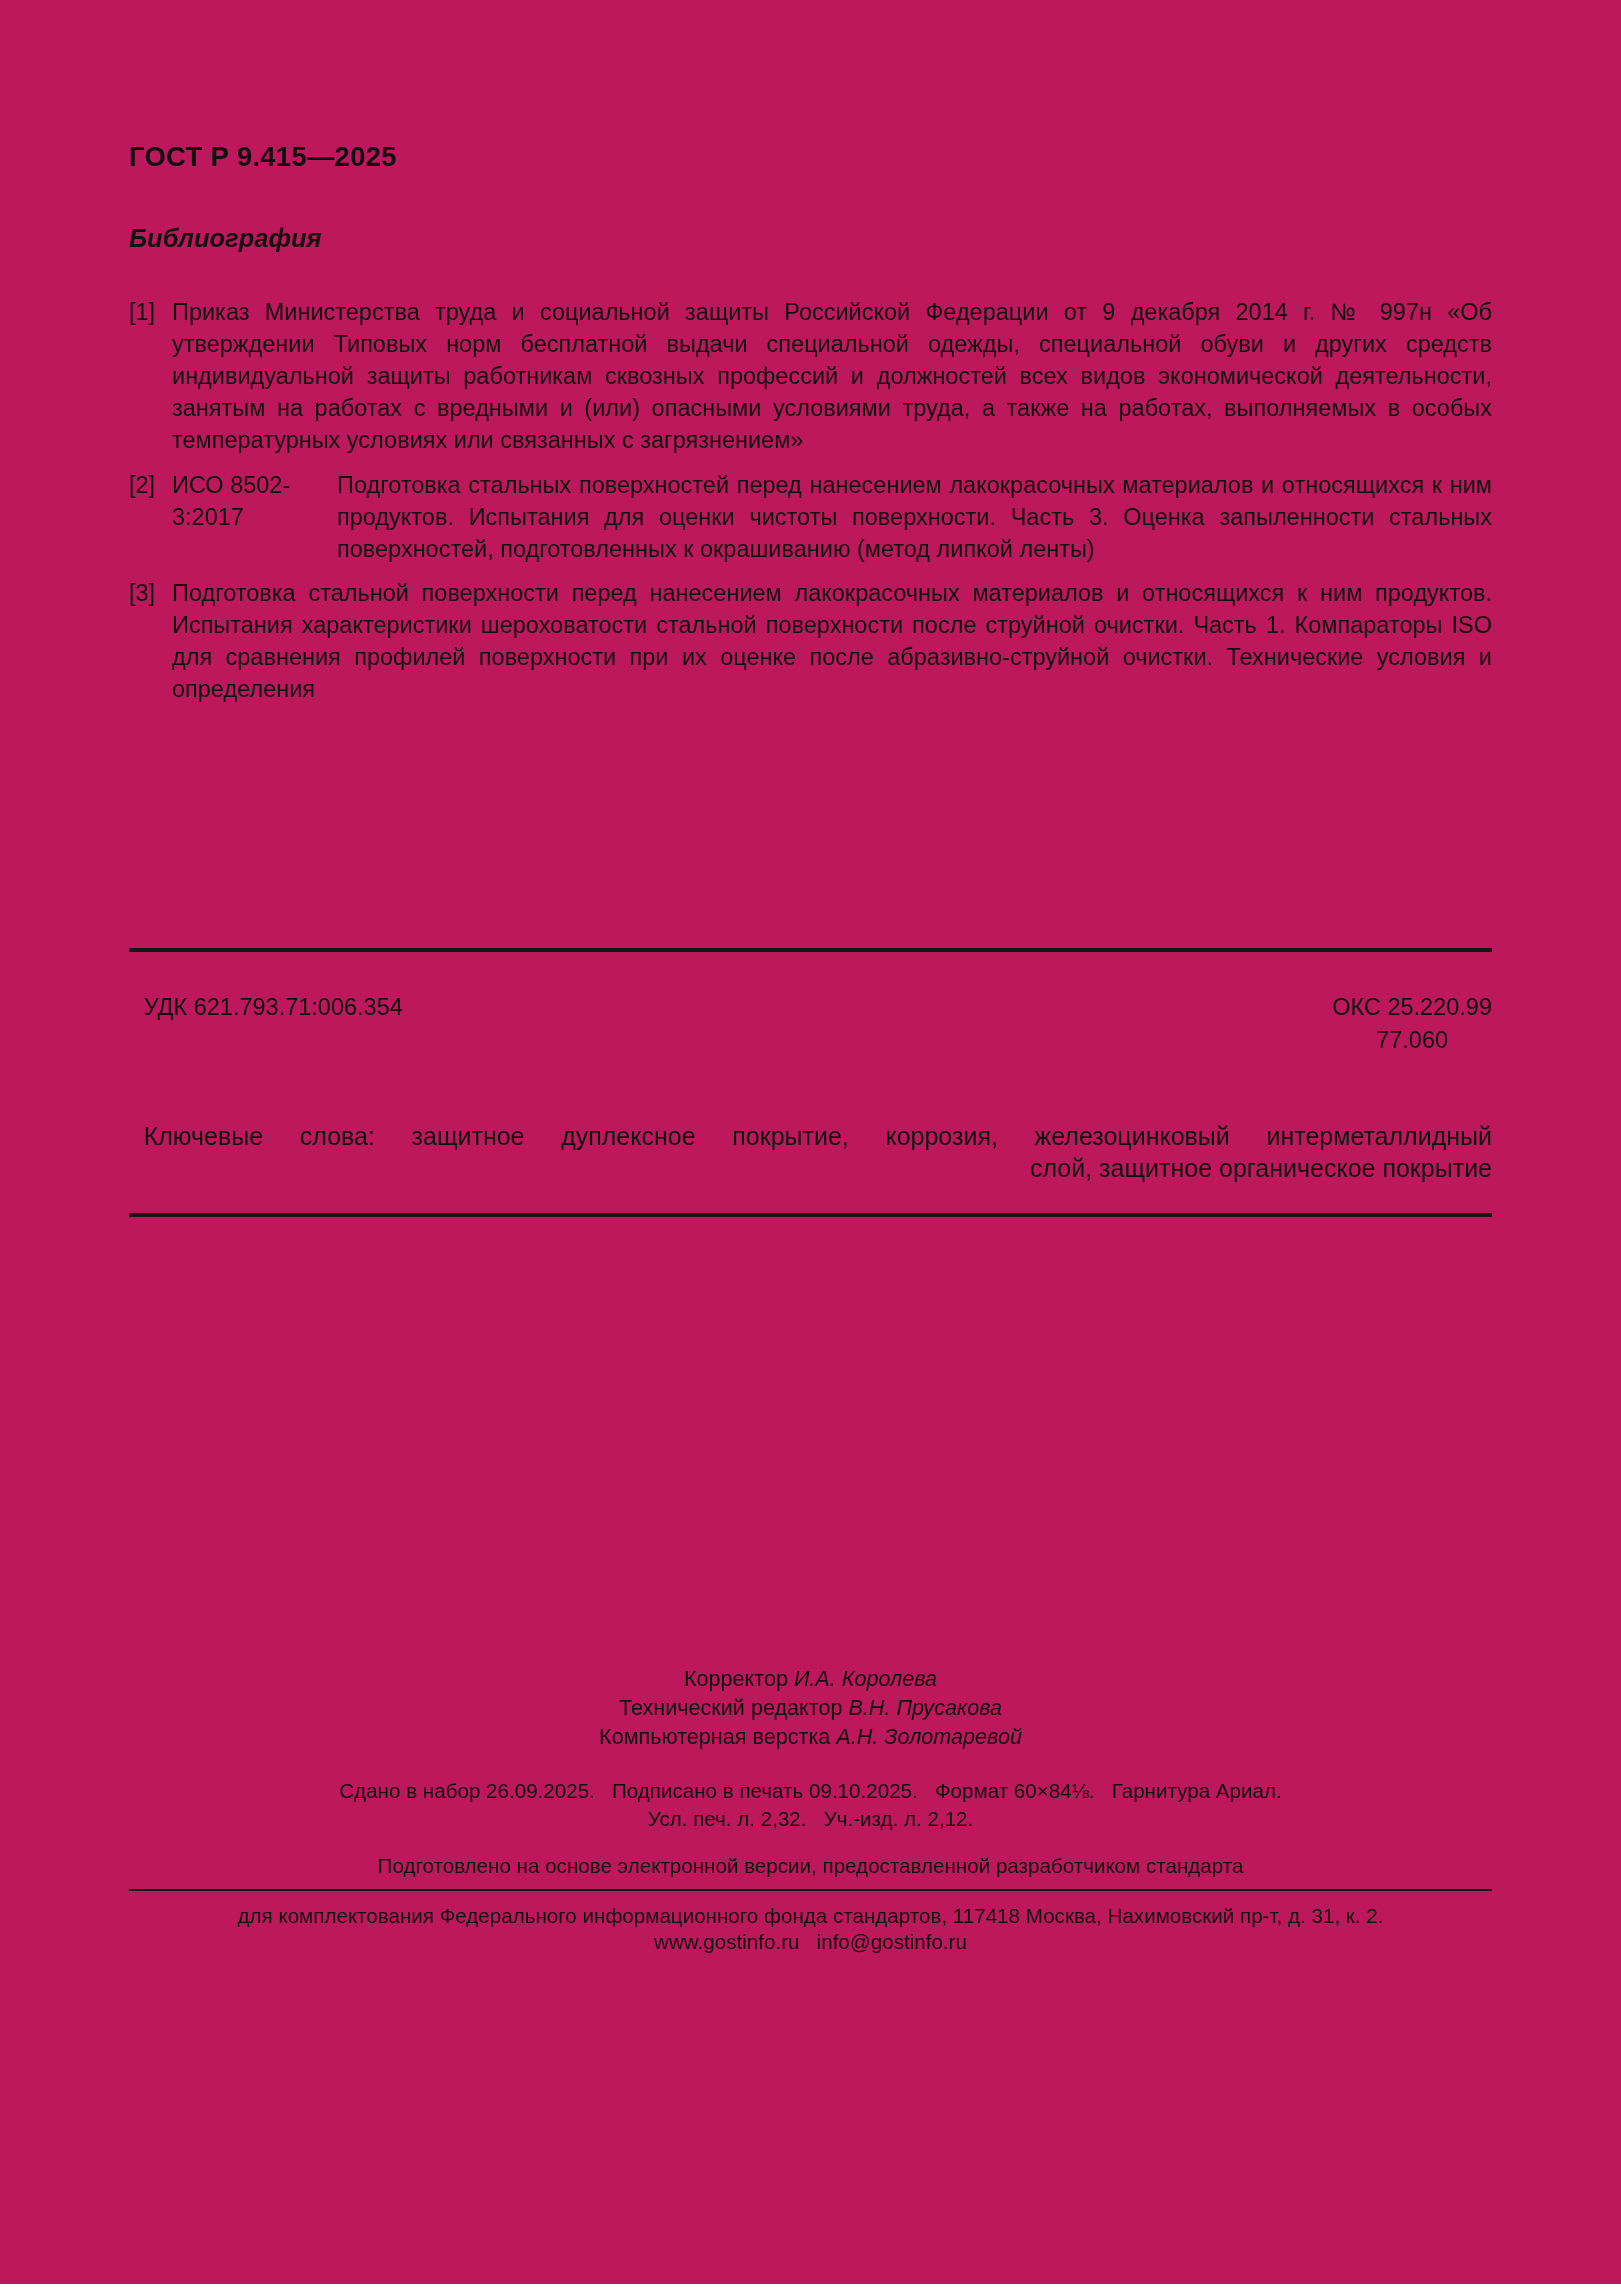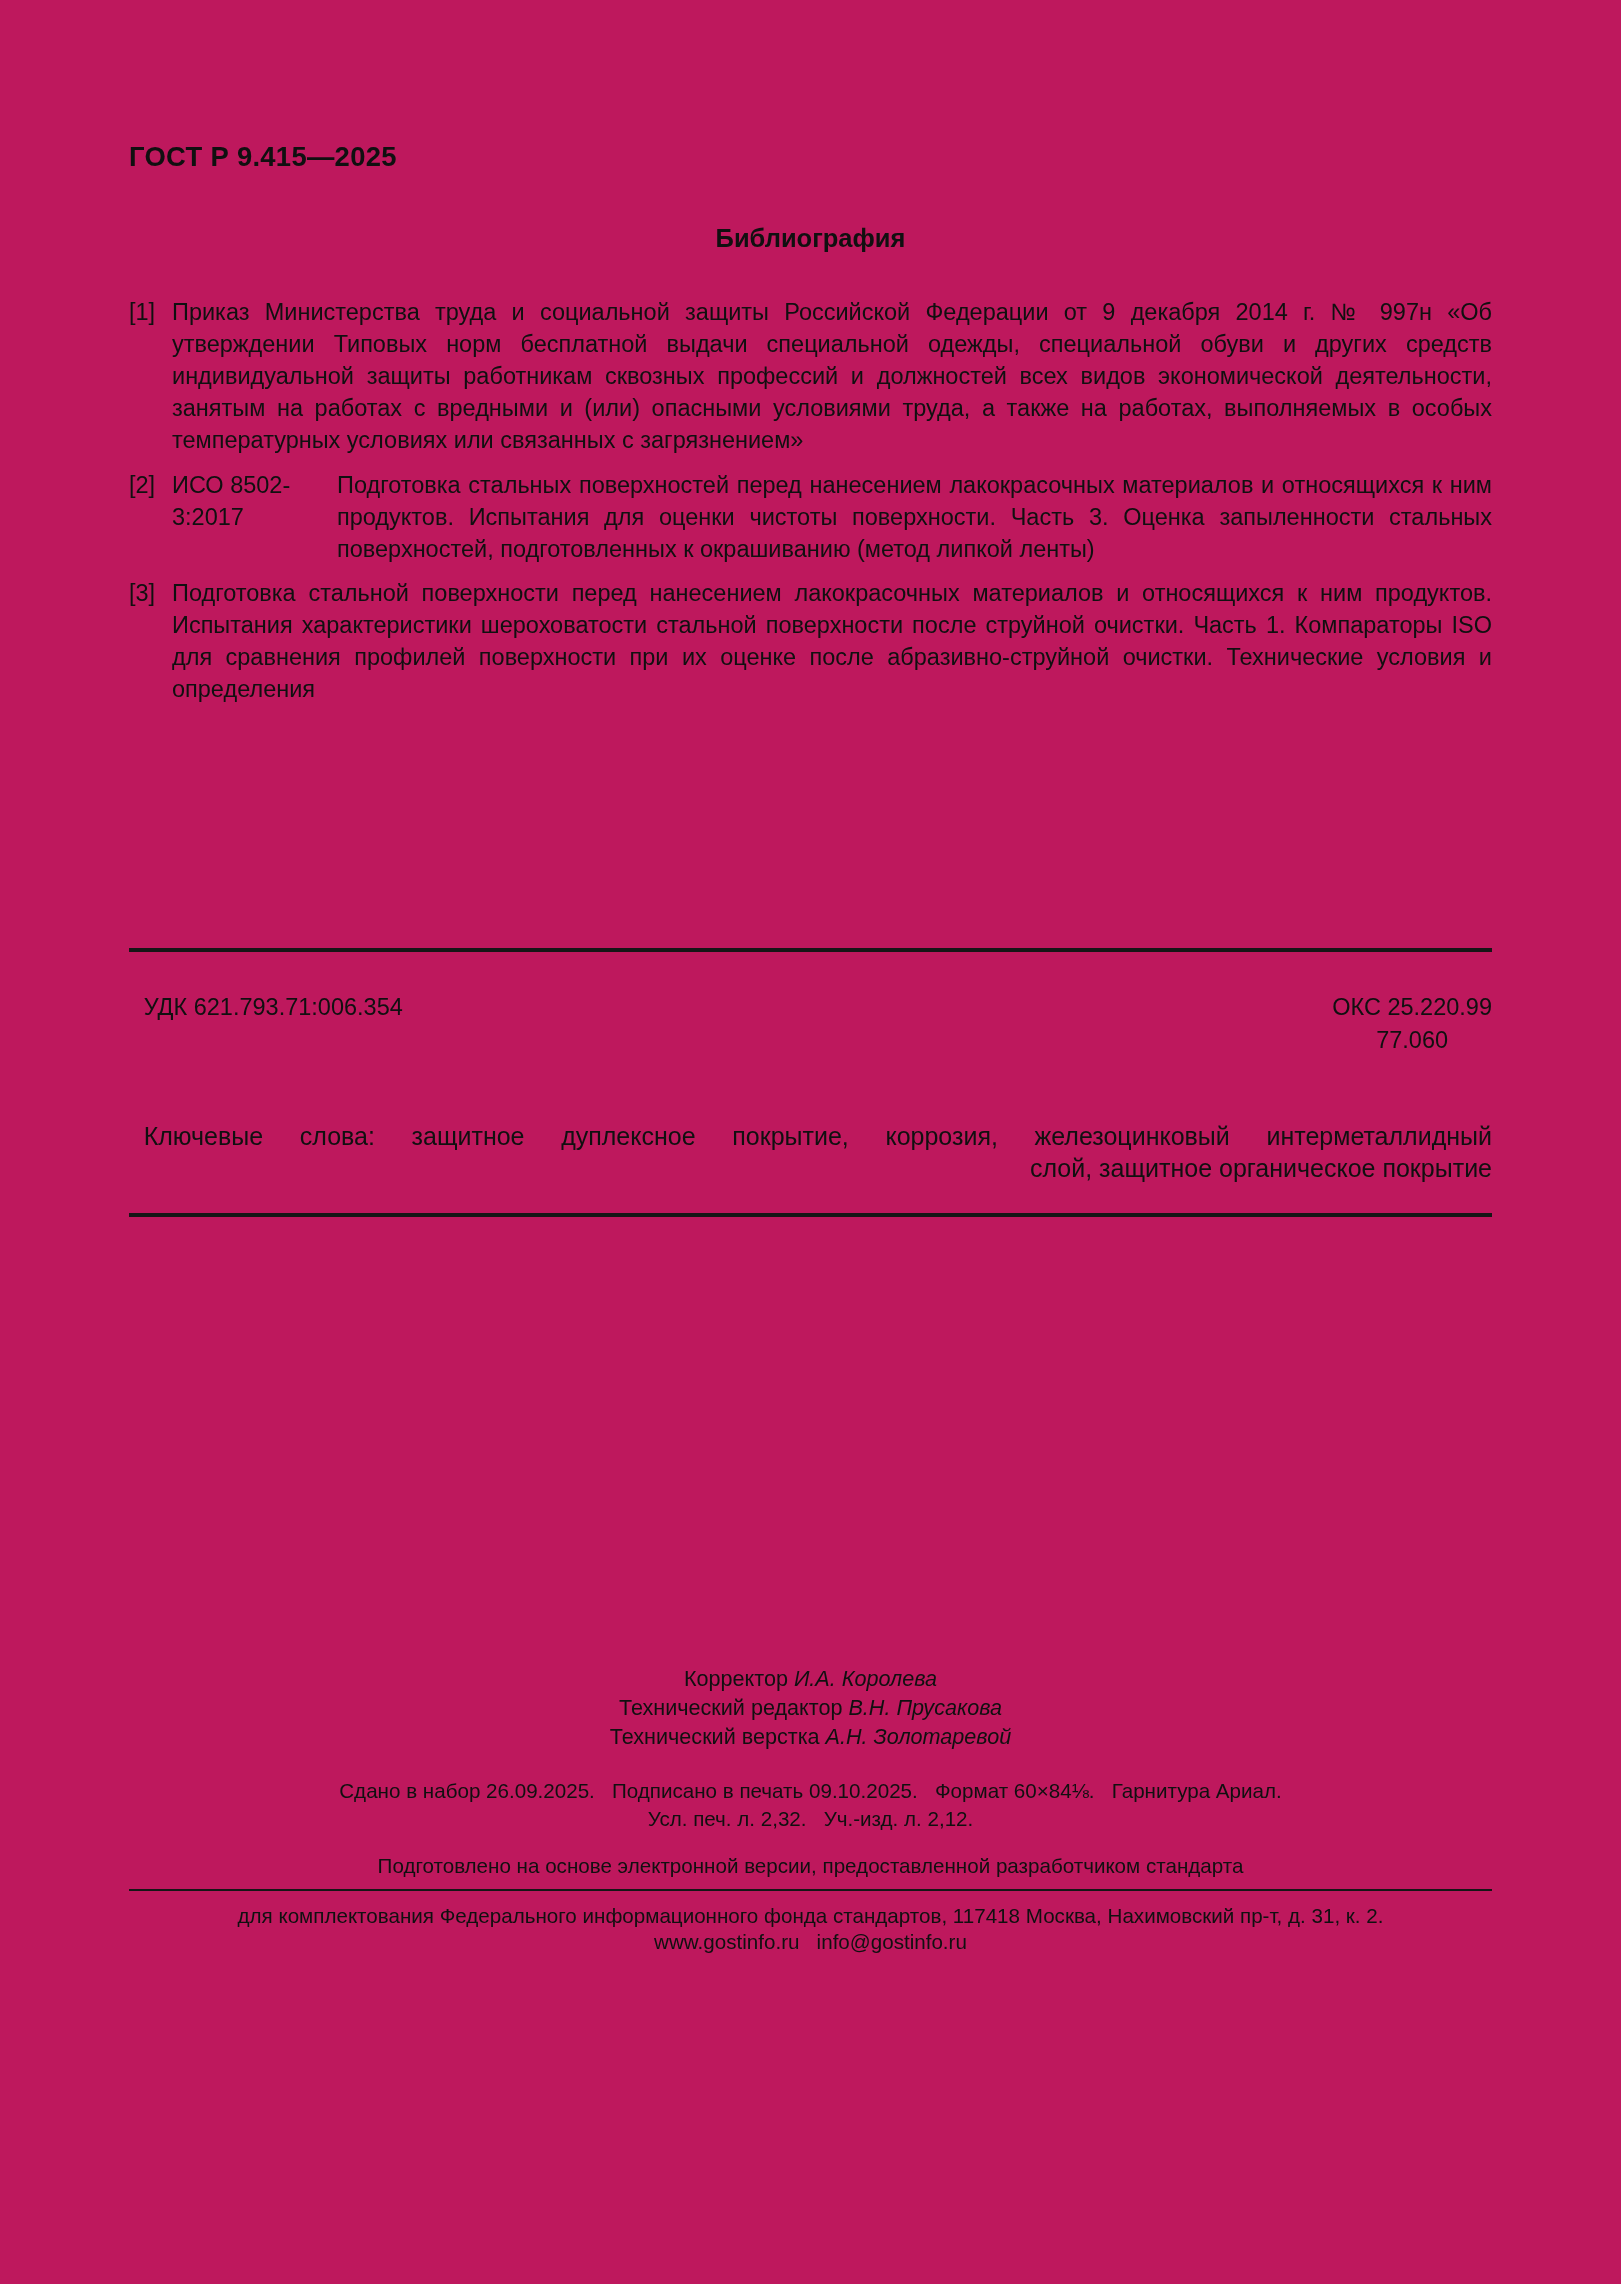--- a/index.html
+++ b/index.html
@@ -17,24 +17,25 @@
 
   .doc-code {
     font-size: 27.4px;
     line-height: 33px;
     font-weight: bold;
     letter-spacing: 0.3px;
   }
 
   .section-title {
     margin-top: 51px;
-    text-align: center;
+    text-align: left;
     font-size: 25.5px;
     line-height: 29px;
     font-weight: bold;
+    font-style: italic;
   }
 
   .biblio { margin-top: 43px; font-size: 23.5px; line-height: 32px; }
   .biblio-entry { display: flex; margin-bottom: 12.7px; }
   .b-num   { width: 43px;  flex: 0 0 43px; }
   .b-label { width: 165px; flex: 0 0 165px; }
   .b-text  { flex: 1 1 auto; text-align: justify; }
 
   .rule-heavy {
     height: 3.9px;
@@ -144,21 +145,21 @@
     <div class="keywords">
       <div class="kw-line1">Ключевые слова: защитное дуплексное покрытие, коррозия, железоцинковый интерметаллидный</div>
       <div class="kw-line2">слой, защитное органическое покрытие</div>
     </div>
 
     <div class="rule-heavy rule2"></div>
 
     <div class="credits">
       <div><span>Корректор</span> <span class="it">И.А. Королева</span></div>
       <div><span>Технический редактор</span> <span class="it">В.Н. Прусакова</span></div>
-      <div><span>Технический верстка</span> <span class="it">А.Н. Золотаревой</span></div>
+      <div><span>Компьютерная верстка</span> <span class="it">А.Н. Золотаревой</span></div>
     </div>
 
     <div class="colophon">
       <div>Сдано в набор 26.09.2025.&nbsp;&nbsp; Подписано в печать 09.10.2025.&nbsp;&nbsp; Формат 60×84⅛.&nbsp;&nbsp; Гарнитура Ариал.</div>
       <div>Усл. печ. л. 2,32.&nbsp;&nbsp; Уч.-изд. л. 2,12.</div>
     </div>
 
     <div class="prepared">Подготовлено на основе электронной версии, предоставленной разработчиком стандарта</div>
 
     <div class="rule-thin"></div>

